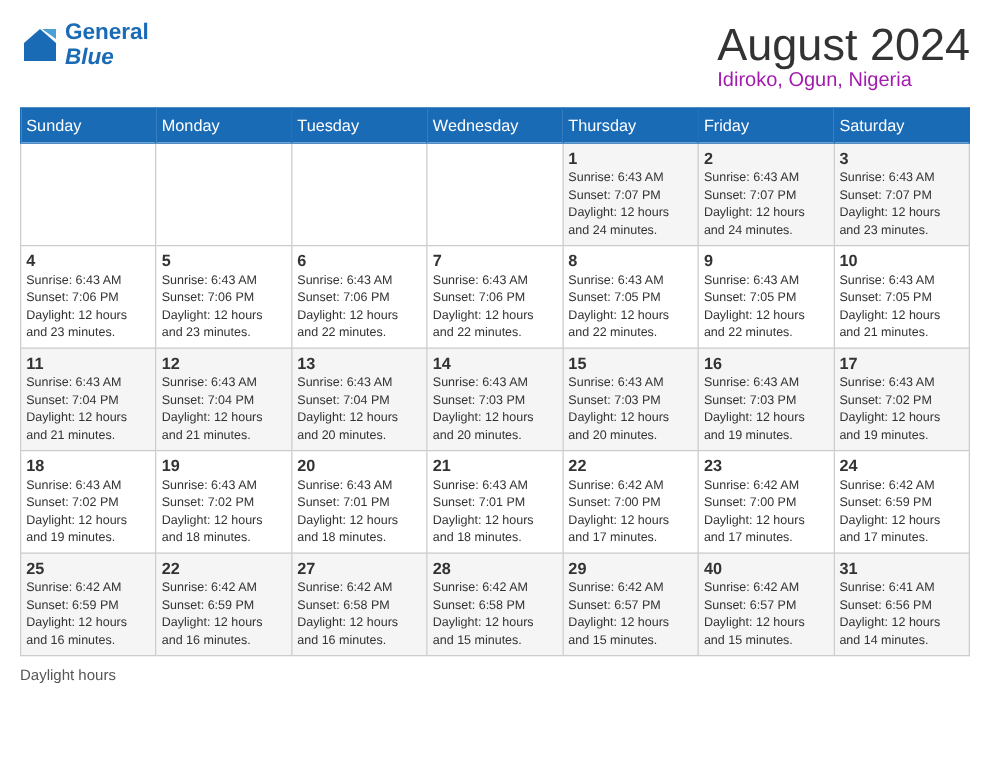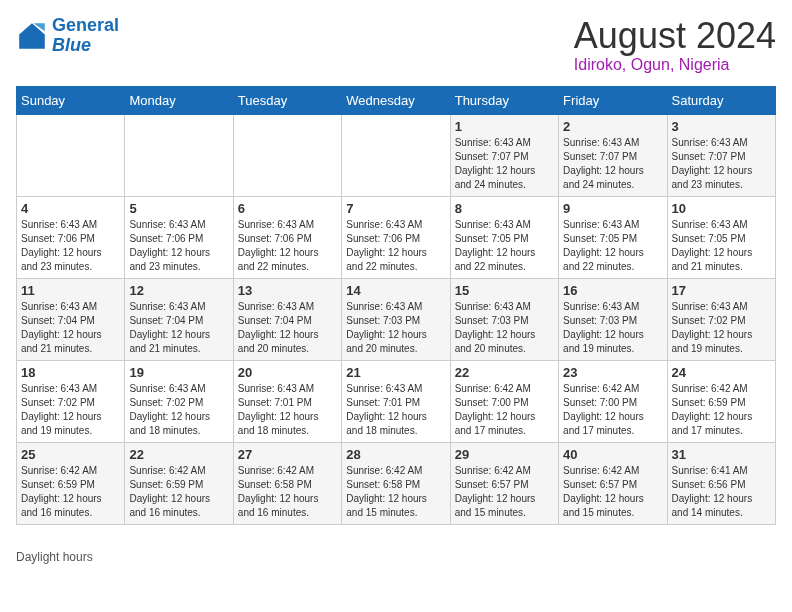--- a/index.html
+++ b/index.html
@@ -317,15 +317,15 @@
         <td>
           <span class="day-number">31</span>
           <div class="day-info" style="white-space: pre-line;">Sunrise: 6:41 AM
 Sunset: 6:56 PM
 Daylight: 12 hours and 14 minutes.</div>
         </td>
       </tr>
     </tbody>
 </table>
 
-<div style="margin-top:25px; font-size:12px; color:#555; text-align:left;">
+<div style="margin-top:8px; font-size:12px; color:#555; text-align:left;">
   <span>Daylight hours</span>
 </div>
 
 </body></html>

